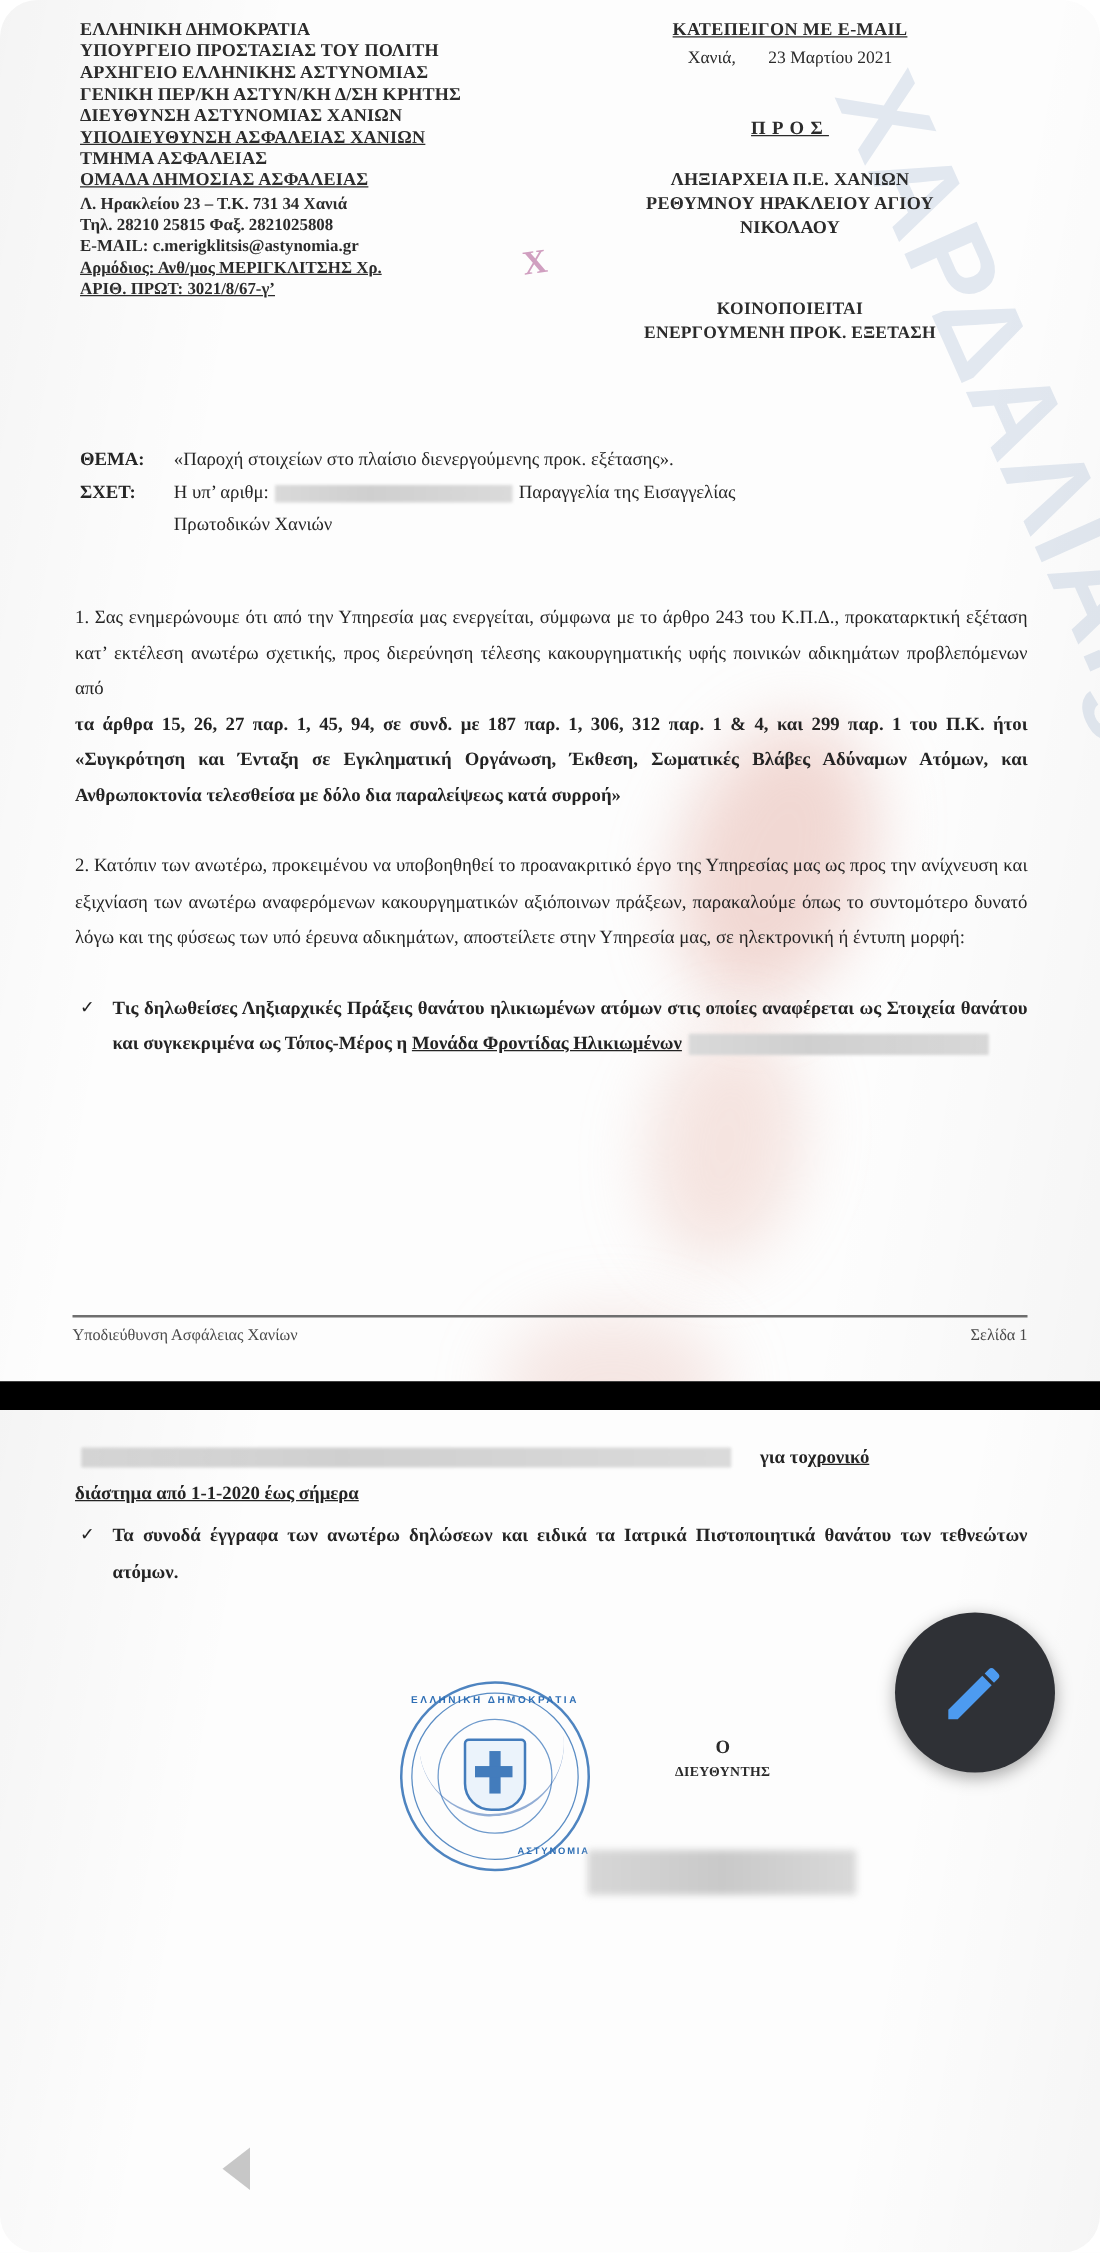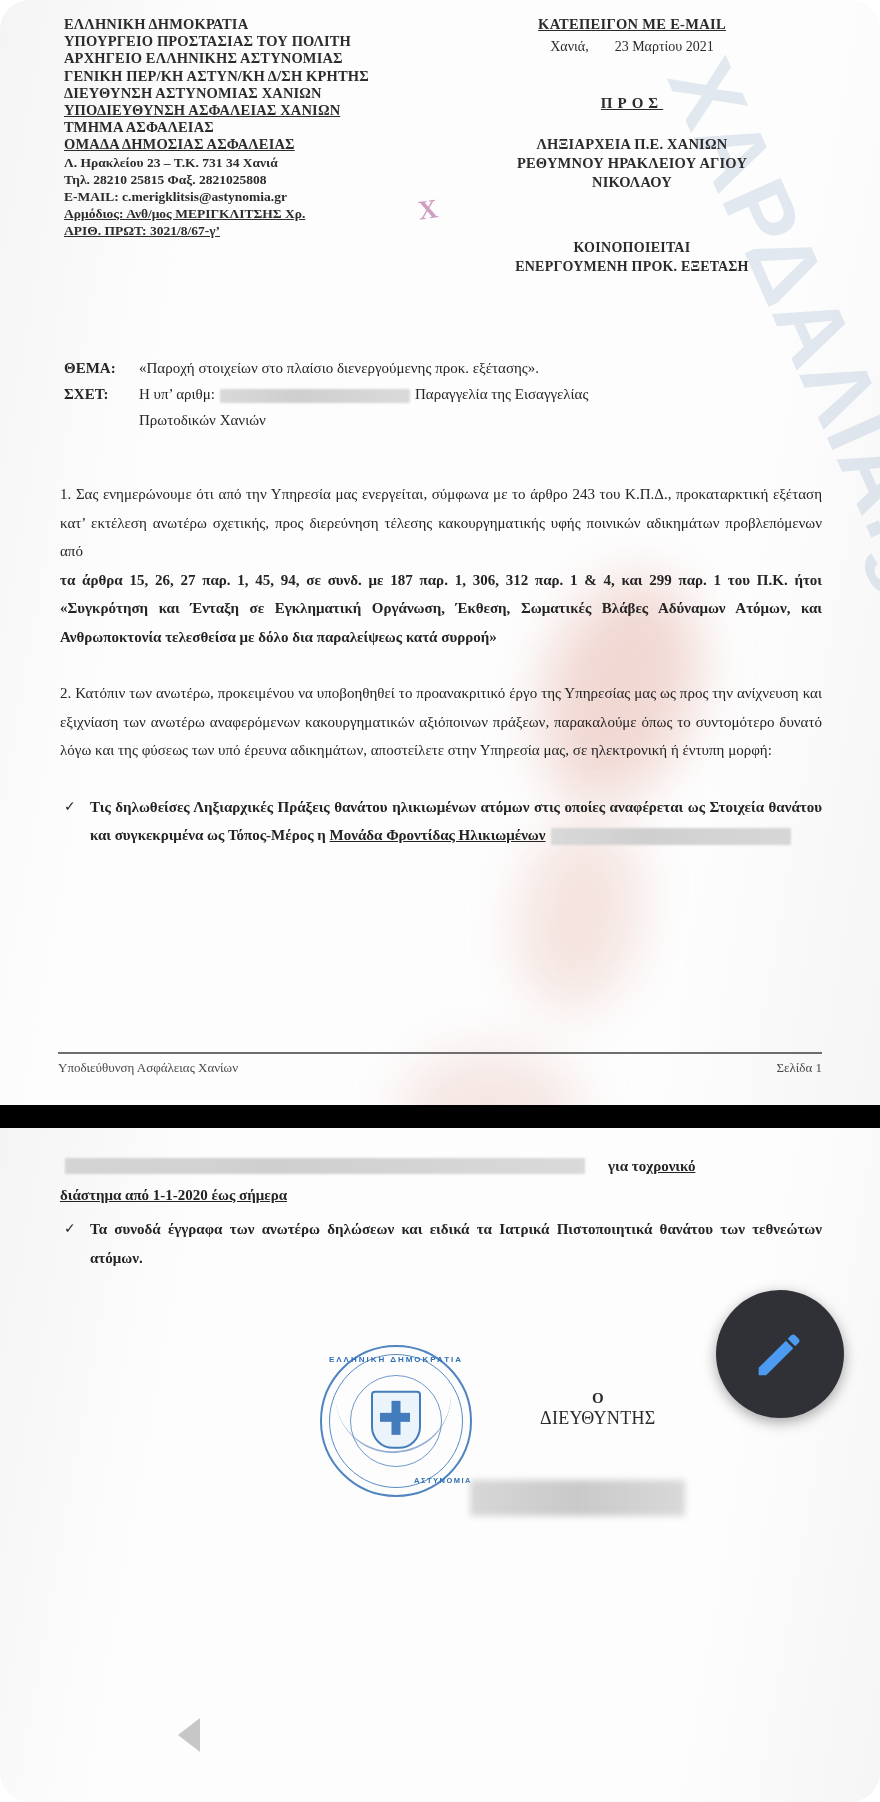--- a/index.html
+++ b/index.html
@@ -96,21 +96,21 @@
   .cross-h{position:absolute;left:7px;top:20px;width:30px;height:9px;background:#2f6fb5;}
   .stamptxt{position:absolute;left:0;right:0;top:10px;text-align:center;
      font-size:8px;letter-spacing:2px;color:#2f6fb5;font-weight:700;font-family:"Liberation Sans",sans-serif;}
   .stamptxt2{position:absolute;left:0;right:0;bottom:12px;text-align:right;
      font-size:7.5px;letter-spacing:1.5px;color:#2f6fb5;font-weight:700;font-family:"Liberation Sans",sans-serif;}
   .stampscrawl{position:absolute;left:18px;top:46px;width:116px;height:60px;
      border-bottom:2px solid rgba(60,110,180,.55);border-radius:0 0 60px 60px;transform:rotate(-6deg);}
 
   .sig{position:absolute;left:540px;top:1388px;text-align:center;color:#2a2a2a;}
   .sig .l1{font-size:15px;font-weight:700;line-height:20px;}
-  .sig .l2{font-size:18px;font-weight:400;line-height:20px;letter-spacing:.3px;}
+  .sig .l2{font-size:11px;font-weight:700;line-height:20px;letter-spacing:.3px;}
   .sigredact{position:absolute;left:470px;top:1480px;width:215px;height:36px;
      background:linear-gradient(90deg,#d7d7d7,#c9c9c9 50%,#d9d9d9);filter:blur(3px);border-radius:2px;}
 
   
   .fab{position:absolute;right:36px;top:1290px;width:128px;height:128px;border-radius:50%;
     background:#2f3136;box-shadow:0 4px 14px rgba(0,0,0,.35);}
   .fab svg{position:absolute;left:50%;top:50%;transform:translate(-50%,-50%);}
 
   
   .navprev{position:absolute;left:178px;top:1718px;width:0;height:0;

